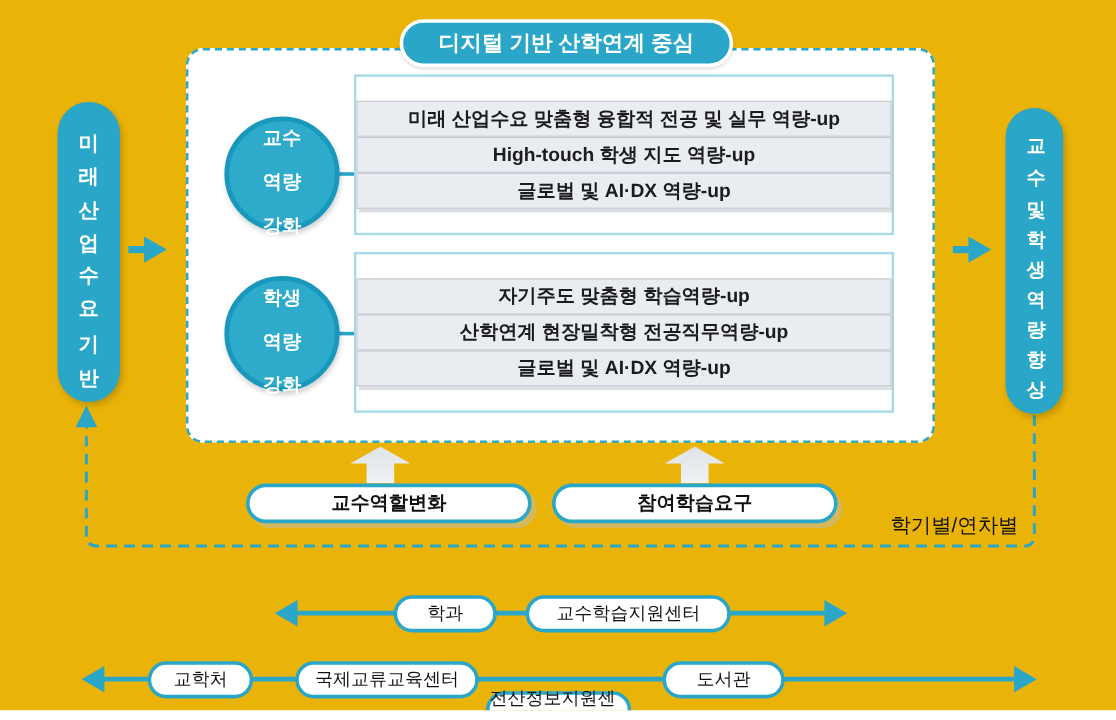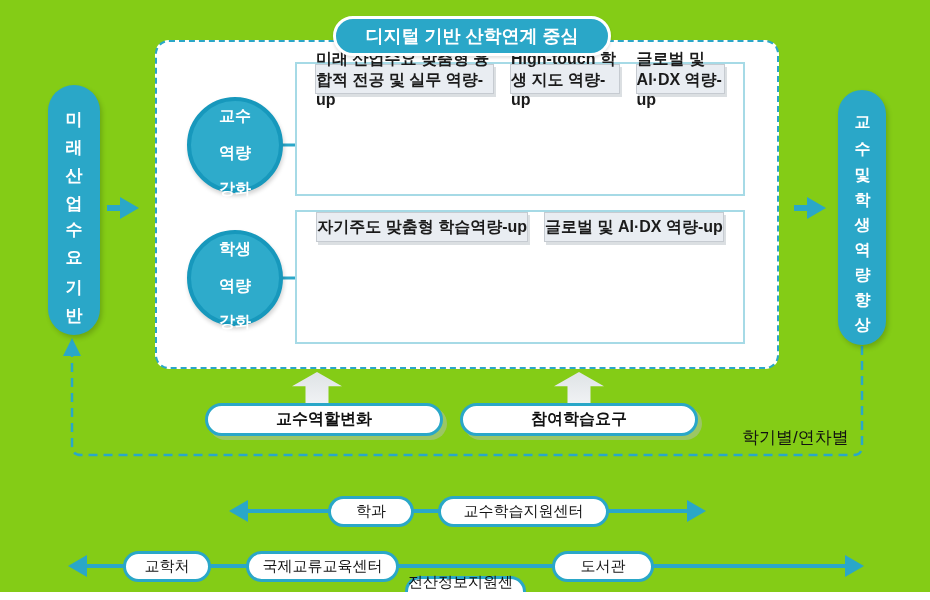--- a/index.html
+++ b/index.html
@@ -1,17 +1,17 @@
 <!DOCTYPE html>
 <html><head>
 <meta charset="utf-8">
 <style>
   html,body{margin:0;padding:0;background:#fff;}
   body{font-family:"Liberation Sans","DejaVu Sans",sans-serif;}
-  .canvas{position:relative;width:930px;height:592px;background:#84cc16;overflow:hidden;}
+  .canvas{position:relative;width:930px;height:592px;background:#eab308;overflow:hidden;}
   svg.connectors{position:absolute;left:0;top:0;z-index:1;}
 
   .main-box{position:absolute;left:155px;top:40px;width:620px;height:325px;
     border:2px dashed #2AA7C8;border-radius:14px;z-index:0;background:#fff;}
 
   .title-pill{position:absolute;left:333px;top:16px;width:278px;height:40px;z-index:3;
     background:#2AA7C8;border:3px solid #fff;border-radius:22px;box-sizing:border-box;
     display:flex;align-items:center;justify-content:center;
     color:#fff;font-weight:bold;font-size:18px;box-shadow:0 2px 3px rgba(0,0,0,.12);}
 
@@ -27,21 +27,21 @@
   .circle{position:absolute;left:187px;width:96px;height:96px;border-radius:50%;
     background:#2EABCB;border:4px solid #1798BC;box-sizing:border-box;z-index:2;
     display:flex;align-items:center;justify-content:center;text-align:center;
     color:#fff;font-weight:bold;font-size:16px;line-height:1.3;box-shadow:1px 3px 4px rgba(0,0,0,.18);}
   .circle.c1{top:97px;}
   .circle.c2{top:230px;}
   .circle span{display:block;margin-top:16px;}
 
   .group-box{position:absolute;left:295px;width:450px;height:134px;z-index:2;
     background:#fff;border:2px solid #A6DAE6;box-sizing:border-box;
-    display:flex;justify-content:center;gap:16px;padding:0 18px;}
+    display:flex;flex-direction:column;justify-content:center;gap:0;padding:0 0;}
   .group-box.g1{top:62px;}
   .group-box.g2{top:210px;}
   .item{height:30px;background:#E9EDF2;border:1px solid #C6CBD1;box-sizing:border-box;
     box-shadow:2px 3px 0 rgba(190,196,202,.55);
     display:flex;align-items:center;justify-content:center;
     font-size:16px;font-weight:600;color:#1b1b1b;}
 
   .up-arrow{position:absolute;top:372px;width:50px;height:31px;z-index:1;
     background:linear-gradient(180deg,#DFE3E6,#F0F2F4);
     clip-path:polygon(50% 0%,100% 46%,73% 46%,73% 100%,27% 100%,27% 46%,0% 46%);}
@@ -127,20 +127,21 @@
 
   <div class="circle c2">
     <div>
       <span>학생</span>
       <span>역량</span>
       <span>강화</span>
     </div>
   </div>
   <div class="group-box g2">
     <div class="item">자기주도 맞춤형 학습역량-up</div>
+    <div class="item">산학연계 현장밀착형 전공직무역량-up</div>
     <div class="item">글로벌 및 AI·DX 역량-up</div>
   </div>
 
   <div class="up-arrow a1"></div>
   <div class="up-arrow a2"></div>
 
   <div class="input-pill p1">교수역할변화</div>
   <div class="input-pill p2">참여학습요구</div>
 
   <div class="cycle-label">학기별/연차별</div>

